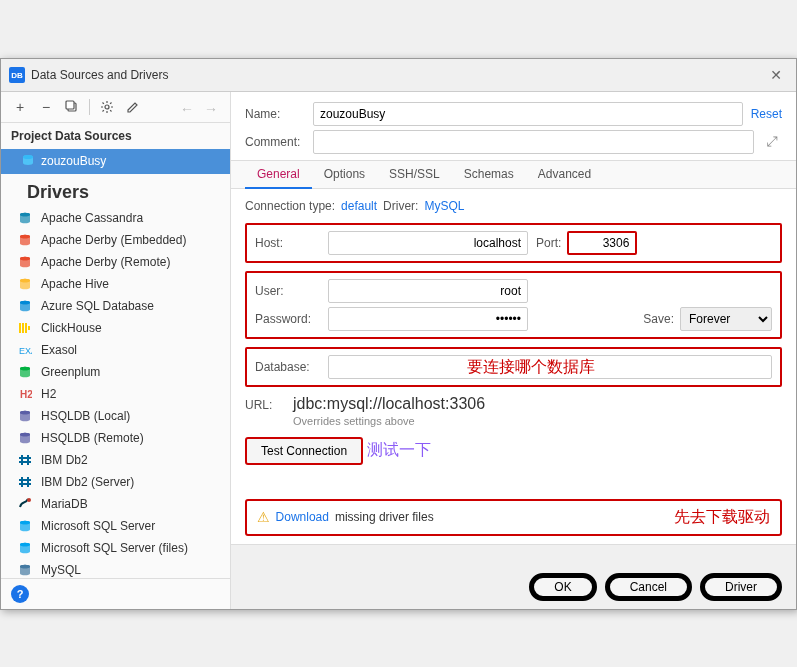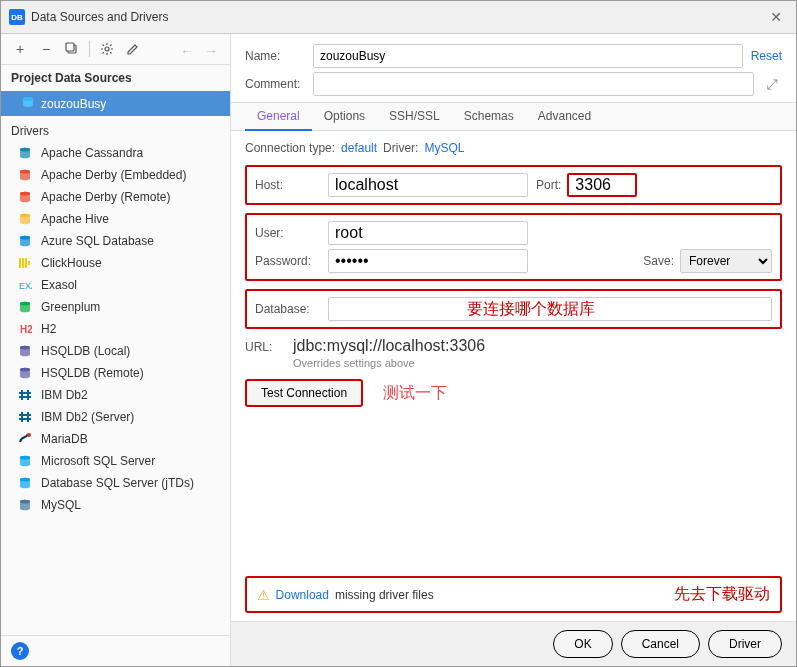--- a/index.html
+++ b/index.html
@@ -7,21 +7,21 @@
       font-family: 'Segoe UI', Arial, sans-serif;
       font-size: 12px;
       background: #f0f0f0;
       display: flex;
       justify-content: center;
       align-items: center;
       height: 100vh;
     }
     .window {
       width: 797px;
-      height: 667px;
+      height: 552px;
       background: #ffffff;
       border: 1px solid #999;
       box-shadow: 2px 2px 8px rgba(0,0,0,0.3);
       display: flex;
       flex-direction: column;
     }
     .title-bar {
       background: #f0f0f0;
       border-bottom: 1px solid #ccc;
       padding: 6px 8px;
@@ -108,23 +108,23 @@
       align-items: center;
       gap: 6px;
       color: #fff;
       background: #4a90d9;
     }
     .drivers-section {
       flex: 1;
       overflow-y: auto;
     }
     .drivers-label {
-      padding: 8px 10px 4px;
-      font-weight: normal;
-      font-size: 12px;
+      padding: 8px 26px 4px;
+      font-weight: bold;
+      font-size: 18px;
       color: #333;
     }
     .driver-item {
       padding: 3px 10px 3px 16px;
       cursor: pointer;
       display: flex;
       align-items: center;
       gap: 8px;
       color: #333;
       font-size: 12px;
@@ -213,21 +213,21 @@
     }
     .tab {
       padding: 6px 12px;
       cursor: pointer;
       font-size: 12px;
       color: #555;
       border-bottom: 2px solid transparent;
       margin-bottom: -1px;
     }
     .tab.active {
-      color: #8b5cf6;
+      color: #be185d;
       border-bottom: 2px solid #1a73e8;
       font-weight: 500;
     }
     
     .form-content {
       flex: 1;
       padding: 10px 14px;
       overflow-y: auto;
     }
     .conn-type-row {
@@ -255,22 +255,23 @@
       width: 65px;
       color: #555;
       font-size: 12px;
       flex-shrink: 0;
     }
     .form-inp {
       height: 24px;
       border: 1px solid #ccc;
       border-radius: 2px;
       padding: 2px 6px;
-      font-size: 16px;
+      font-size: 12px;
       outline: none;
+      text-align: right;
     }
     .host-inp { width: 200px; }
     .port-section {
       display: flex;
       align-items: center;
       gap: 6px;
     }
     .port-lbl { color: #555; font-size: 12px; }
     .port-inp { width: 70px; border: 2px solid #cc0000; border-radius: 2px; }
     .user-inp { width: 200px; }
@@ -321,21 +322,21 @@
       align-items: flex-start;
       gap: 8px;
     }
     .url-lbl { color: #555; font-size: 12px; width: 40px; flex-shrink: 0; padding-top: 3px; }
     .url-val { font-size: 16px; color: #333; }
     .url-hint { font-size: 11px; color: #888; margin-left: 48px; }
     .test-section {
       margin-top: 10px;
       display: flex;
       align-items: center;
-      gap: 20px;
+      gap: 4px;
     }
     .test-btn {
       border: 2px solid #cc0000;
       background: #f5f5f5;
       border-radius: 3px;
       padding: 4px 14px;
       font-size: 12px;
       cursor: pointer;
       height: 28px;
     }
@@ -375,25 +376,26 @@
       border-top: 1px solid #ddd;
       padding: 8px 14px;
       display: flex;
       justify-content: flex-end;
       gap: 8px;
       background: #f0f0f0;
     }
     .btn-ok, .btn-cancel, .btn-apply {
       height: 28px;
       padding: 0 20px;
-      border: 1px solid #000000;
+      border: 5px solid #000000;
       border-radius: 14px;
       font-size: 12px;
       cursor: pointer;
       background: #f5f5f5;
+      margin-top: 20px;
     }
     
     .drivers-section::-webkit-scrollbar { width: 6px; }
     .drivers-section::-webkit-scrollbar-thumb { background: #ccc; border-radius: 3px; }
   </style>
 </head>
 <body>
 
 <div class="window">
 
@@ -606,21 +608,21 @@
               <span>Microsoft SQL Server</span>
             </div>
             <div class="driver-item">
               <div class="driver-icon">
                 <svg width="14" height="14" viewBox="0 0 14 14">
                   <ellipse cx="7" cy="3.5" rx="5" ry="1.8" fill="#00a4ef"></ellipse>
                   <path d="M2 3.5v7c0 1 2.2 1.8 5 1.8s5-.8 5-1.8v-7" fill="#00a4ef" opacity="0.7"></path>
                   <ellipse cx="7" cy="3.5" rx="5" ry="1.8" fill="#00a4ef"></ellipse>
                 </svg>
               </div>
-              <span>Database SQL Server (jTDs)</span>
+              <span>Microsoft SQL Server (files)</span>
             </div>
             <div class="driver-item">
               <div class="driver-icon">
                 <svg width="14" height="14" viewBox="0 0 14 14">
                   <ellipse cx="7" cy="3.5" rx="5" ry="1.8" fill="#4479A1"></ellipse>
                   <path d="M2 3.5v7c0 1 2.2 1.8 5 1.8s5-.8 5-1.8v-7" fill="#4479A1" opacity="0.7"></path>
                   <ellipse cx="7" cy="3.5" rx="5" ry="1.8" fill="#4479A1"></ellipse>
                 </svg>
               </div>
               <span>MySQL</span>
@@ -702,21 +704,21 @@
         <div class="url-row">
           <div class="url-label-row">
             <span class="url-lbl">URL:</span>
             <span class="url-val">jdbc:mysql://localhost:3306</span>
           </div>
           <span class="url-hint">Overrides settings above</span>
         </div>
 
         <div class="test-section">
           <button class="test-btn">Test Connection</button>
-          <span class="test-annotation" style="color:#ef4444; font-size:16px;">测试一下</span>
+          <span class="test-annotation" style="color:#8b5cf6; font-size:16px;">测试一下</span>
         </div>
       </div>
 
       <div class="download-bar">
         <span class="warning-icon">⚠</span>
         <a class="download-link">Download</a>
         <span class="download-text">missing driver files</span>
         <span style="margin-left:auto; color:#cc0000; font-size:16px; white-space:nowrap;">先去下载驱动</span>
       </div>
 

